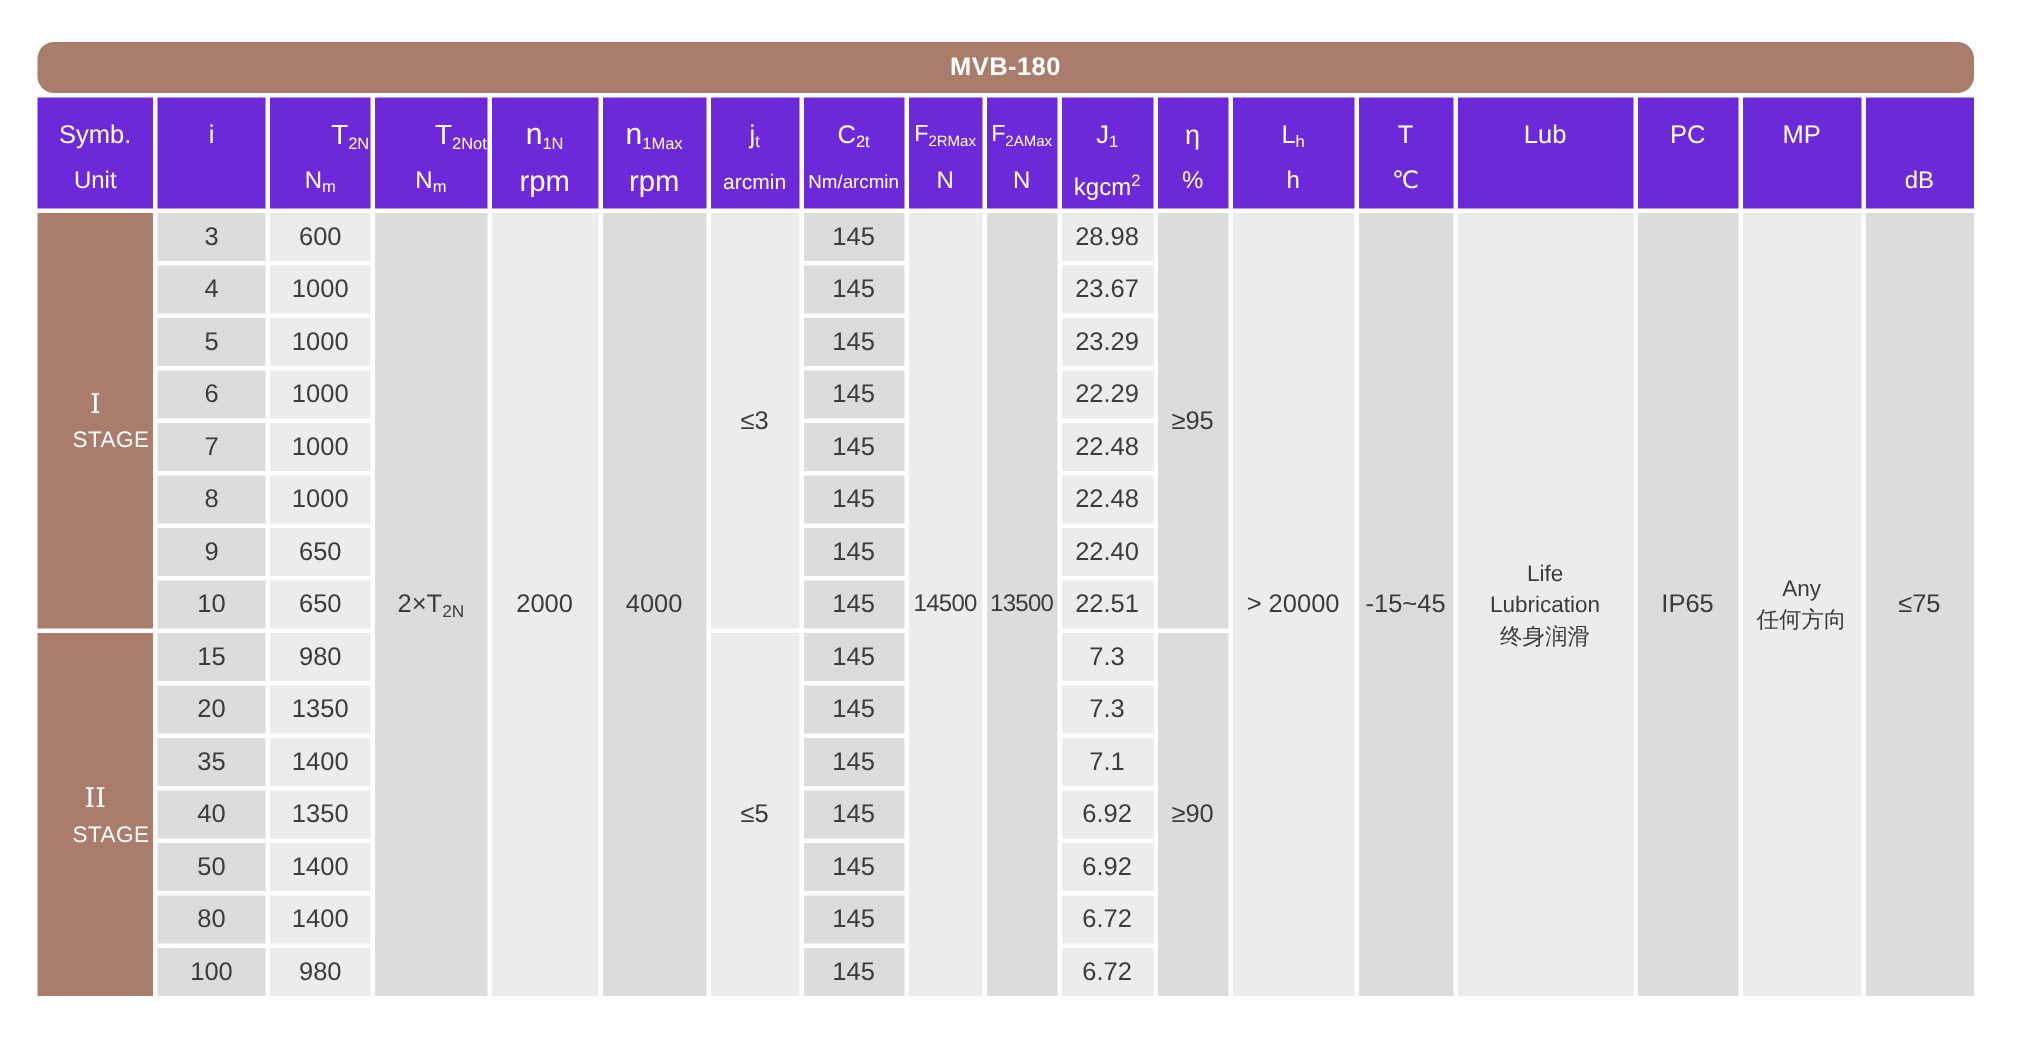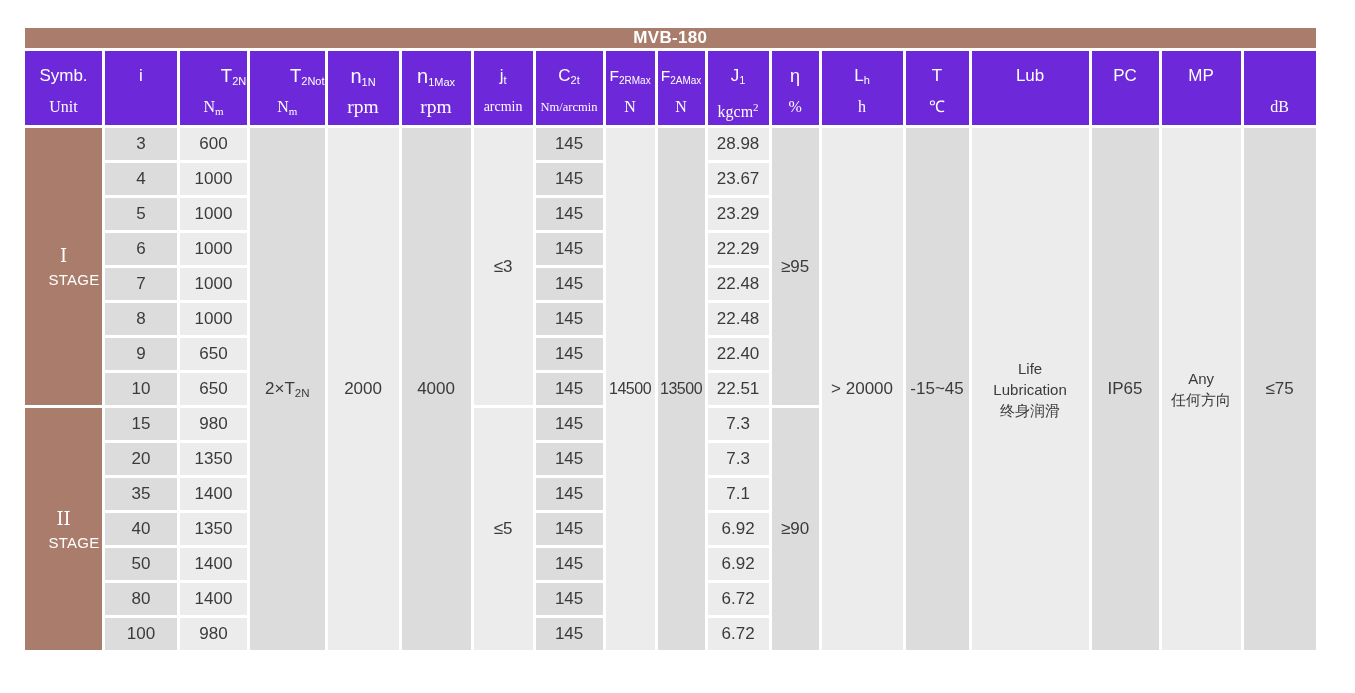--- a/index.html
+++ b/index.html
@@ -12,27 +12,27 @@
 
   table.spec{
     position:absolute;left:22px;top:25px;
     border-collapse:separate;border-spacing:3px;table-layout:fixed;
   }
   td{padding:0;text-align:center;vertical-align:middle;overflow:hidden;}
 
   
   .title-cell{
     background:#a97c6b;color:#ffffff;font-weight:bold;font-size:17px;
-    height:20px;letter-spacing:0.3px;
+    height:34px;letter-spacing:0.3px;border-radius:11px;
   }
 
   
   .hcell{background:#6d28d9;color:#ffffff;height:64px;}
   .h-sym{height:44px;line-height:50px;font-size:17px;white-space:nowrap;}
-  .h-unit{height:30px;line-height:24px;font-size:16px;white-space:nowrap;font-family:Liberation Serif, serif;}
+  .h-unit{height:30px;line-height:24px;font-size:16px;white-space:nowrap;}
   .sb{font-size:11px;vertical-align:-3px;}
   .sp{font-size:11px;vertical-align:6px;}
   .col-t2n .h-sym,.col-t2not .h-sym{font-size:18.5px;margin-left:40px;}
   .col-n1n .h-sym,.col-n1max .h-sym{font-size:20px;}
   .col-n1n .h-unit,.col-n1max .h-unit{font-size:19.5px;}
   .col-jt .h-unit{font-size:14px;text-align:center;}
   .col-c2t .h-unit{font-size:12.5px;}
   .col-f2rmax .h-sym,.col-f2amax .h-sym{font-size:15.5px;}
   .col-f2rmax .sb,.col-f2amax .sb{font-size:10px;}
   .col-eta .h-sym{font-size:18px;}

